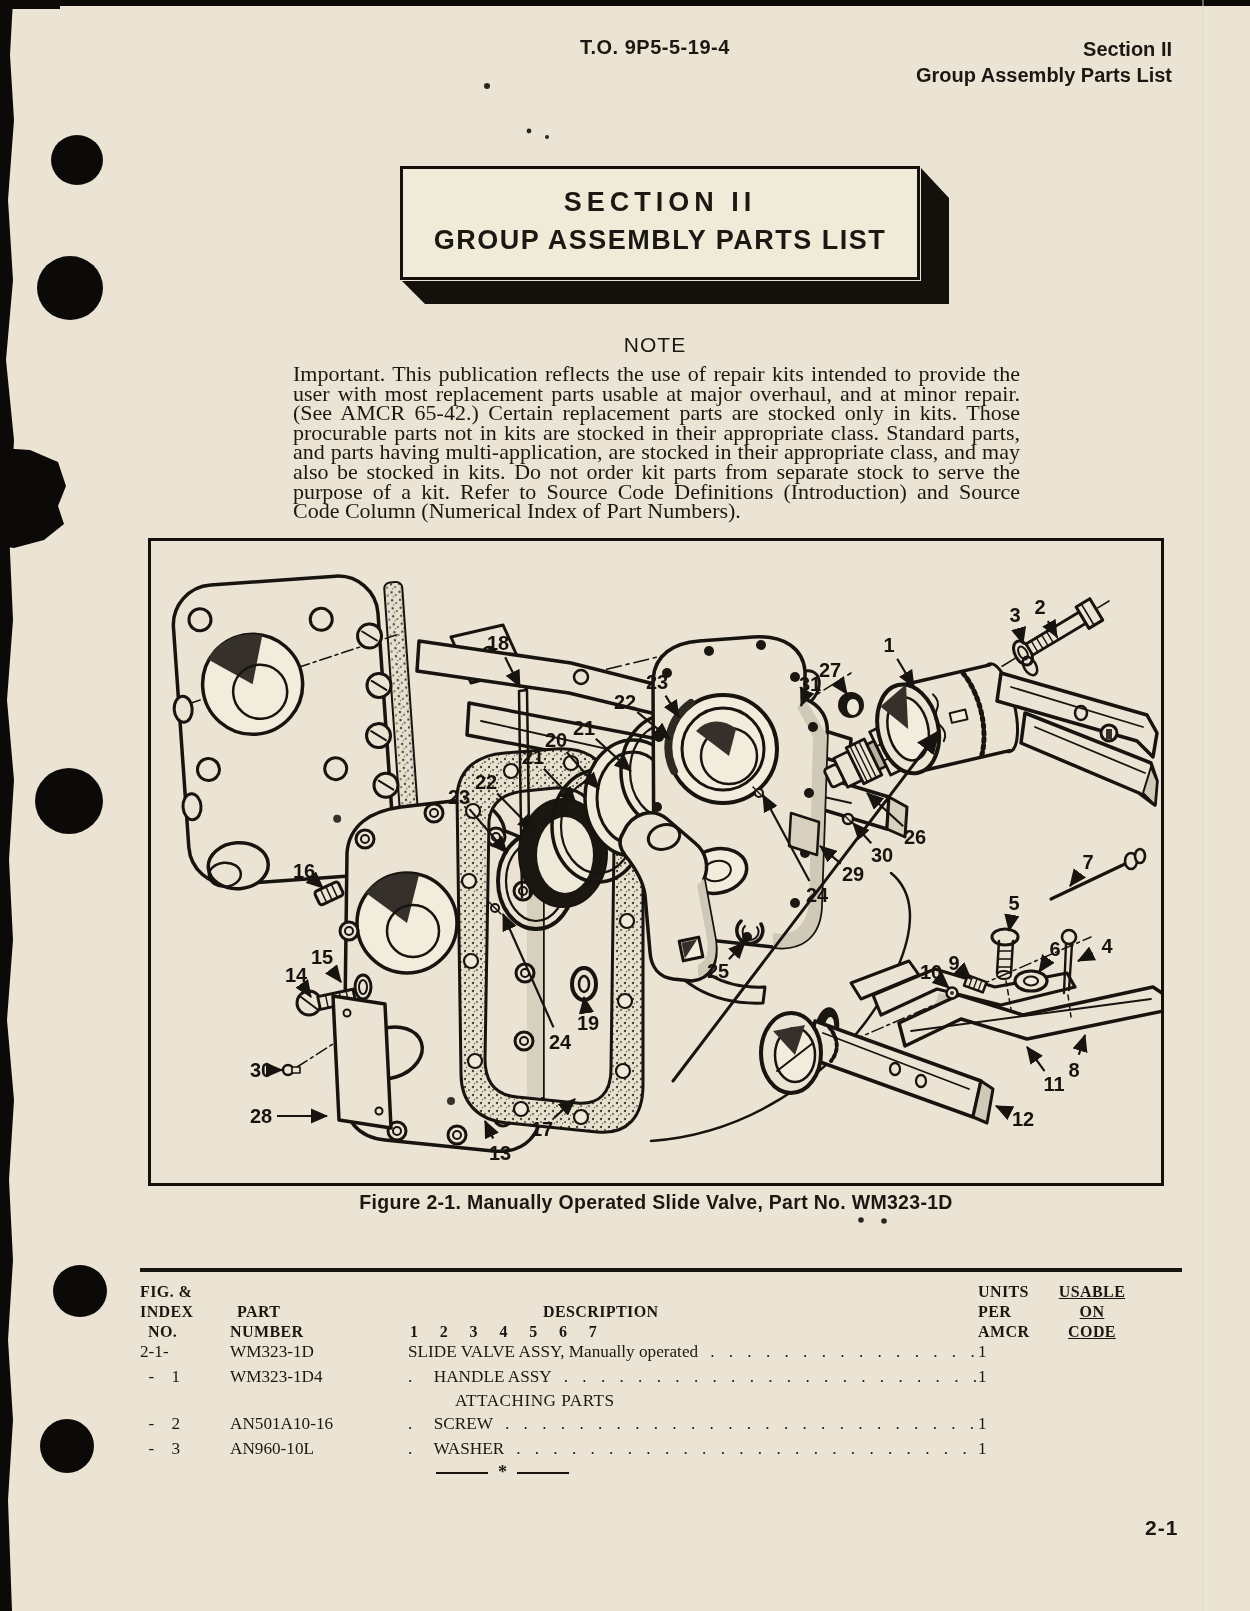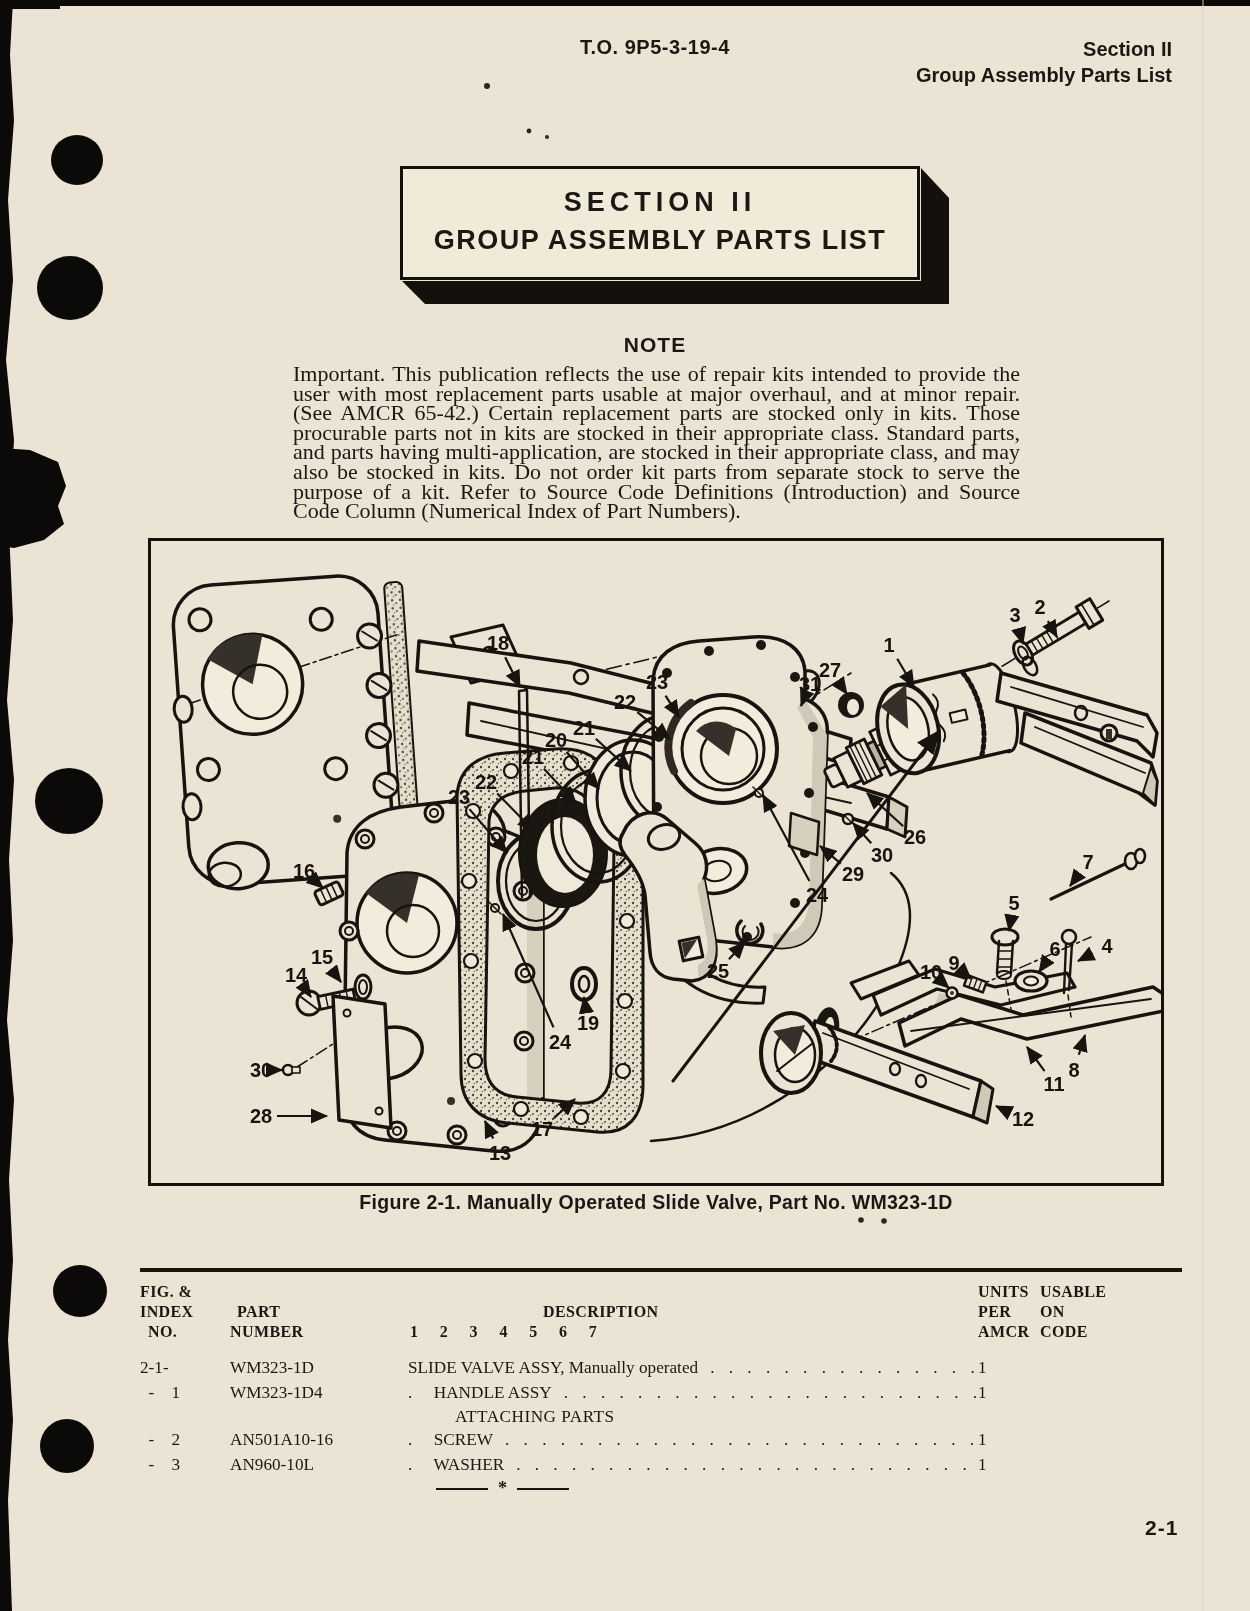--- a/index.html
+++ b/index.html
@@ -14,44 +14,44 @@
   #artifacts{left:0;top:0;width:1250px;height:1611px;z-index:1;pointer-events:none;}
   
   .to-number{left:580px;top:36px;font-size:20px;font-weight:bold;letter-spacing:.5px;z-index:10;}
   .hdr-right{right:78px;top:36px;text-align:right;font-size:20px;font-weight:bold;line-height:26px;z-index:10;}
   
   .banner-wrap{left:398px;top:164px;width:556px;height:144px;z-index:10;}
   .banner-box{position:absolute;left:2px;top:2px;width:514px;height:108px;background:#f0ead8;border:3.5px solid #14110c;text-align:center;}
   .banner-l1{margin-top:18px;font-size:27px;font-weight:bold;letter-spacing:5px;}
   .banner-l2{margin-top:7px;font-size:27px;font-weight:bold;letter-spacing:1.5px;}
   
-  .note-title{left:292px;top:333px;width:726px;text-align:center;font-size:21px;font-weight:bold;letter-spacing:1px;z-index:10;}
+  .note-title{left:292px;top:333px;width:726px;text-align:center;font-size:21px;font-weight:normal;letter-spacing:1px;z-index:10;}
   .note-body{left:293px;top:364px;width:727px;font-family:"Liberation Serif",serif;font-size:22px;line-height:19.6px;text-align:justify;z-index:10;}
   
   .figure-box{left:148px;top:538px;width:1016px;height:648px;border:3px solid #14110c;box-sizing:border-box;background:#ebe4d4;z-index:10;}
   .figure-box svg{position:absolute;left:0;top:0;width:1010px;height:642px;}
   .fig-caption{left:148px;top:1191px;width:1016px;text-align:center;font-size:19.5px;font-weight:bold;letter-spacing:.3px;z-index:10;}
   .cnum{font-family:"Liberation Sans",sans-serif;font-size:20px;font-weight:bold;fill:#17130e;}
   .leader{stroke:#17130e;stroke-width:2.2;}
   
   .table-rule{left:140px;top:1268px;width:1042px;height:4px;background:#17130e;z-index:10;}
   .parts-table{left:140px;top:1282px;width:1042px;font-family:"Liberation Serif",serif;z-index:10;}
   .hrow,.trow{display:flex;}
   .hrow{line-height:20px;font-size:16px;font-weight:600;letter-spacing:.4px;}
   .c-fig{width:90px;white-space:pre;}
   .c-part{width:178px;white-space:pre;}
   .c-desc{width:570px;display:flex;}
   .c-units{width:62px;}
-  .c-usable{width:104px;text-align:left;}
+  .c-usable{width:104px;text-align:center;text-decoration:underline;}
   .c-fill{width:38px;}
   .desc-pad{padding-left:135px;}
   .pad7{padding-left:7px;display:inline-block;}
   .pad8{padding-left:8px;display:inline-block;}
   .digits{padding-left:2px;word-spacing:17px;white-space:pre;}
-  .tbody{margin-top:16px;font-size:17.2px;}
+  .tbody{margin-top:0;font-size:17.2px;}
   .trow{align-items:baseline;}
   .d{white-space:pre;}
   .dots{flex:1;overflow:hidden;white-space:nowrap;word-spacing:10px;padding-left:12px;}
   .group-label{padding-left:47px;letter-spacing:.5px;}
   .sep-wrap{padding-left:18px;display:flex;align-items:center;height:100%;}
   .sepline{display:inline-block;width:52px;border-top:2.5px solid #17130e;margin:0 10px;}
   .star{font-weight:bold;font-size:18px;}
   
   .page-number{left:1145px;top:1516px;font-size:21px;font-weight:bold;letter-spacing:1px;z-index:10;}
 </style>
@@ -69,21 +69,21 @@
   <ellipse cx="80" cy="1291" rx="27" ry="26" fill="#0c0a08"></ellipse>
   <ellipse cx="67" cy="1446" rx="27" ry="27" fill="#0c0a08"></ellipse>
   <line x1="1203" y1="0" x2="1203" y2="1611" stroke="#ddd7c7" stroke-width="1.5" opacity=".6"></line>
   <circle cx="487" cy="86" r="3" fill="#2a261f"></circle>
   <circle cx="529" cy="131" r="2.4" fill="#2a261f"></circle>
   <circle cx="547" cy="137" r="2" fill="#2a261f"></circle>
   <circle cx="861" cy="1220" r="2.8" fill="#2a261f"></circle>
   <circle cx="884" cy="1221" r="2.8" fill="#2a261f"></circle>
 </svg>
 
-<div class="abs to-number">T.O. 9P5-3-19-4</div>
+<div class="abs to-number">T.O. 9P5-5-19-4</div>
 <div class="abs hdr-right">
   <div>Section II</div>
   <div>Group Assembly Parts List</div>
 </div>
 
 <div class="abs banner-wrap">
   <svg viewBox="0 0 556 144" style="position:absolute;left:0;top:0;width:556px;height:144px;">
     <polygon points="4,117 27,140 551,140 551,34 523,4 523,117" fill="#14110c"></polygon>
   </svg>
   <div class="banner-box">

